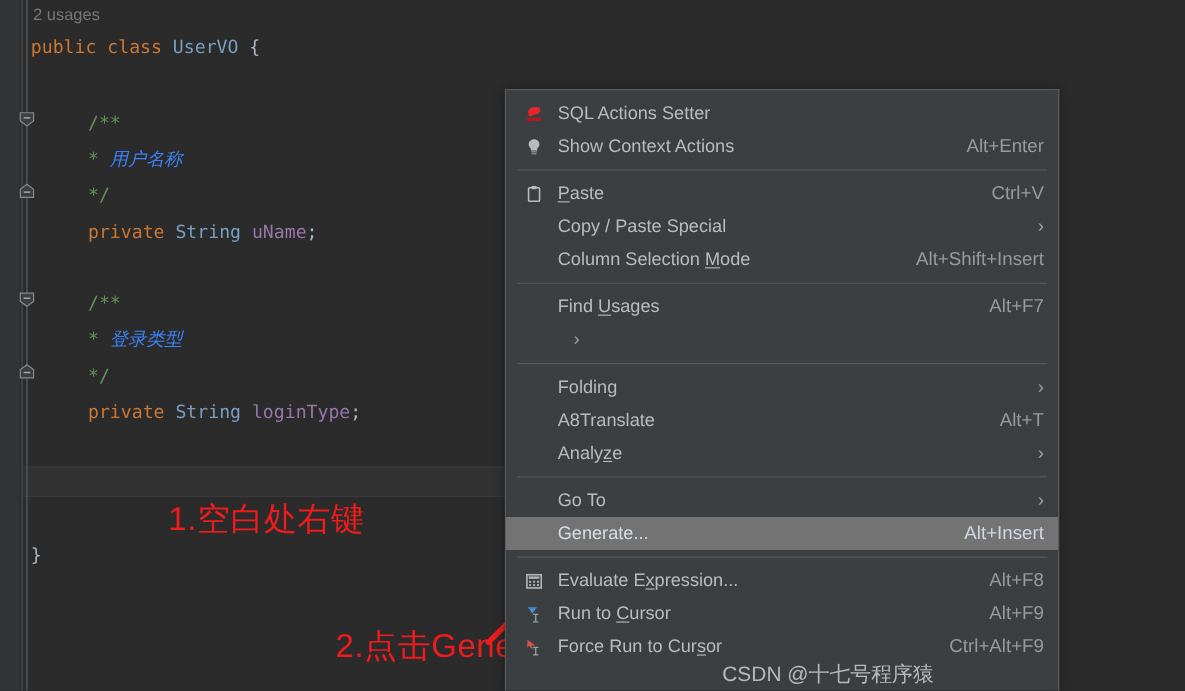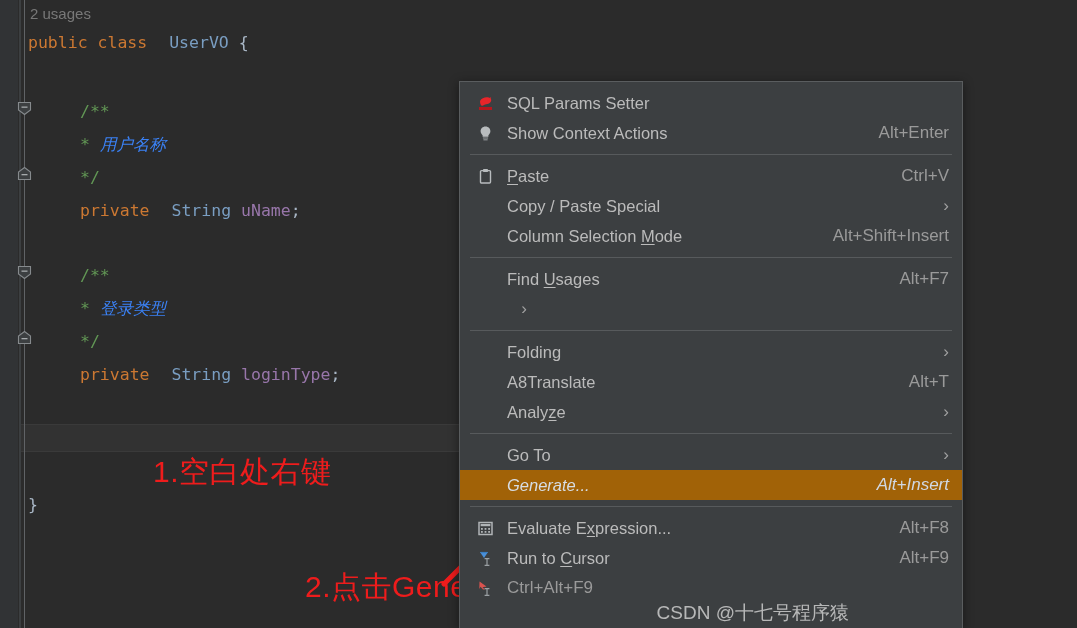--- a/index.html
+++ b/index.html
@@ -32,21 +32,21 @@
 
   .code {
     position: absolute; left: 28px; top: 0; right: 0; height: 628px;
     font-family: "DejaVu Sans Mono", "Liberation Mono", monospace;
     font-size: 16.5px;
     line-height: 33px;
     white-space: pre;
   }
   .ln { position: absolute; left: 0; height: 33px; white-space: pre; }
   .kw   { color: #cc7832; }
-  .cls  { color: #7a9ec2; margin-left: 12px; }
+  .cls  { color: #7a9ec2; }
   .fld  { color: #9876aa; }
   .punc { color: #a9b7c6; }
   .cmt  { color: #629755; }
   .cmt-doc { color: #3b82f6; font-style: italic; }
   .usage {
     color: #787878;
     font-family: "Liberation Sans", sans-serif;
     font-size: 15px;
   }
   .caret-line {
@@ -81,21 +81,21 @@
     font-size: 16.5px;
   }
   .mi {
     position: relative;
     display: flex; align-items: center;
     height: 30px;
     padding-left: 17px; padding-right: 13px;
     color: #bbbbbb;
     cursor: default;
   }
-  .mi.sel { background: #a16207; color: #d7dde4; font-style: italic; }
+  .mi.sel { background: #737373; color: #d7dde4; }
   .mi-ico {
     width: 30px; min-width: 30px; height: 20px;
     display: flex; align-items: center; justify-content: flex-start;
   }
   .mi-label { flex: 1; white-space: nowrap; }
   .mi-label u { text-decoration: underline; text-underline-offset: 2px; }
   .mi-key { color: #9a9a9a; white-space: nowrap; font-size: 17px; }
   .mi.sel .mi-key { color: #d0d8e4; }
   .mi-arrow { color: #a0a0a0; font-size: 17px; margin-left: 10px; width: 10px; text-align: right; }
   .sep { height: 1px; background: #575a5c; margin: 6px 10px 6px 10px; }
@@ -165,21 +165,21 @@
 
   <div class="ctx-menu" id="ctx-menu">
       <div class="mi">
         <span class="mi-ico">
           <svg width="17" height="17" viewBox="0 0 17 17">
             <path d="M3 6 C5 2 11 1.5 13.5 3.5 C15 5 14 7.5 12 8.5 C10 9.5 8 9 6 10.5 C4.5 11.5 3 10 3 6 Z" fill="#e8252a"></path>
             <path d="M11.5 3.2 L14.2 2.2 L13.2 4.6 Z" fill="#e8252a"></path>
             <rect x="2" y="12" width="13" height="3" fill="#c2131a" opacity="0.9"></rect>
           </svg>
         </span>
-        <span class="mi-label">SQL Params Setter</span>
+        <span class="mi-label">SQL Actions Setter</span>
       </div>
       <div class="mi">
         <span class="mi-ico">
           <svg width="17" height="17" viewBox="0 0 17 17">
             <path d="M8.5 1.5 C5.5 1.5 3.6 3.7 3.6 6.2 C3.6 8 4.8 9.3 5.6 10.3 L5.6 11.8 L11.4 11.8 L11.4 10.3 C12.2 9.3 13.4 8 13.4 6.2 C13.4 3.7 11.5 1.5 8.5 1.5 Z" fill="#b8bcbe"></path>
             <rect x="5.9" y="12.4" width="5.2" height="1.2" fill="#8d9193"></rect>
             <rect x="6.4" y="14.2" width="4.2" height="1.2" fill="#8d9193"></rect>
           </svg>
         </span>
         <span class="mi-label">Show Context Actions</span>
@@ -271,19 +271,20 @@
         <span class="mi-label">Run to <u>C</u>ursor</span>
         <span class="mi-key">Alt+F9</span>
       </div>
       <div class="mi">
         <span class="mi-ico">
           <svg width="19" height="17" viewBox="0 0 19 17">
             <path d="M2.5 1.5 L9.5 6.5 L5.5 7.2 L8 9.5 L6 9.5 L3.5 6.8 L2.3 9 Z" fill="#d9534f"></path>
             <path d="M10 8 L10 16 M7.6 8.6 L12.4 8.6 M7.6 15.4 L12.4 15.4" stroke="#9aa0a3" stroke-width="1.2"></path>
           </svg>
         </span>
+        <span class="mi-label">Force Run to Cur<u>s</u>or</span>
         <span class="mi-key">Ctrl+Alt+F9</span>
       </div>
     </div>
 
   <div class="watermark">CSDN @十七号程序猿</div>
 
 </div>
 
 </body></html>

